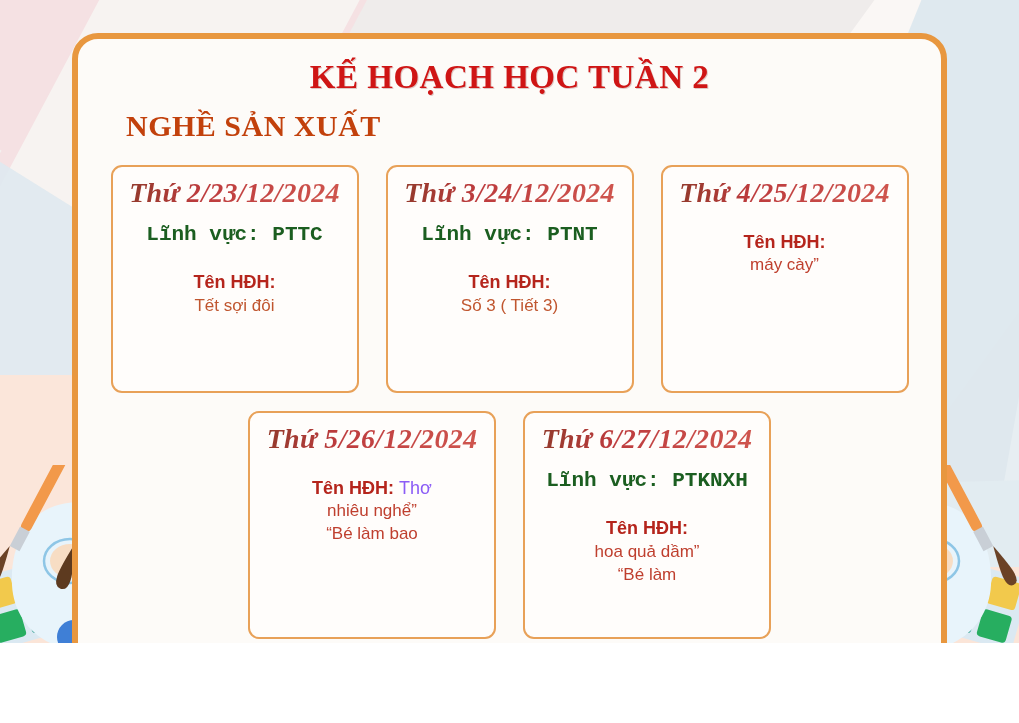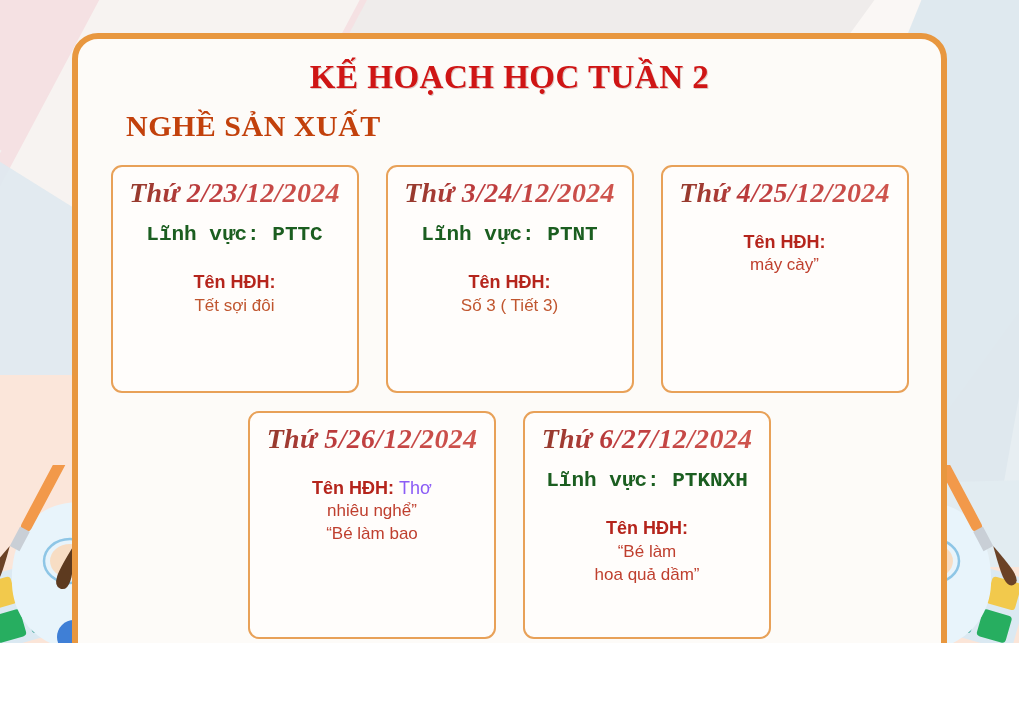--- a/index.html
+++ b/index.html
@@ -413,21 +413,21 @@
           <span class="inline-value">Thơ</span>
         </div>
         <span class="card-activity-value quote">nhiêu nghể”</span>
         <span class="card-activity-value quote">“Bé làm bao</span>
       </div>
 
       <div class="day-card">
         <div class="card-date">Thứ 6/27/12/2024</div>
         <div class="card-field">Lĩnh vực: PTKNXH</div>
         <div class="card-activity-label">Tên HĐH:</div>
+        <span class="card-activity-value quote">hoa quả dầm”</span>
         <span class="card-activity-value quote">“Bé làm</span>
-        <span class="card-activity-value quote">hoa quả dầm”</span>
       </div>
 
     </div>
 
   </div>
 
 </div>
 
 </body></html>

